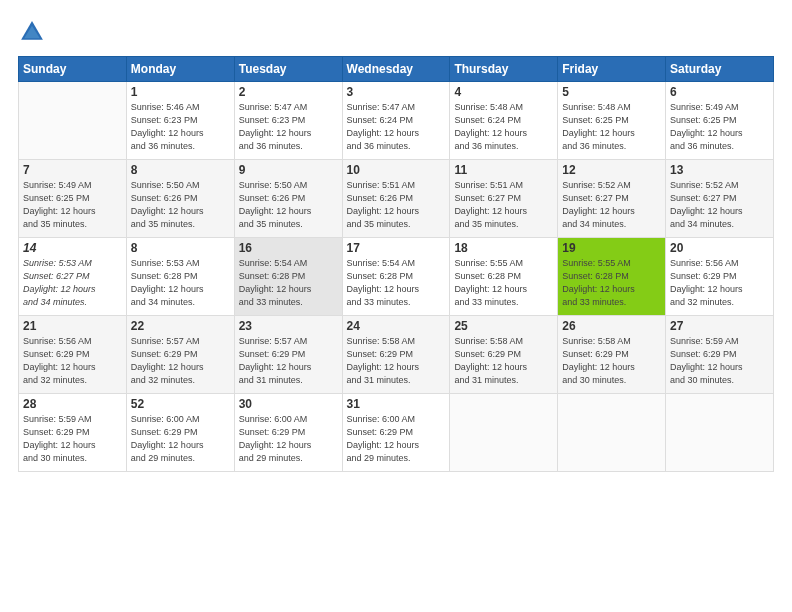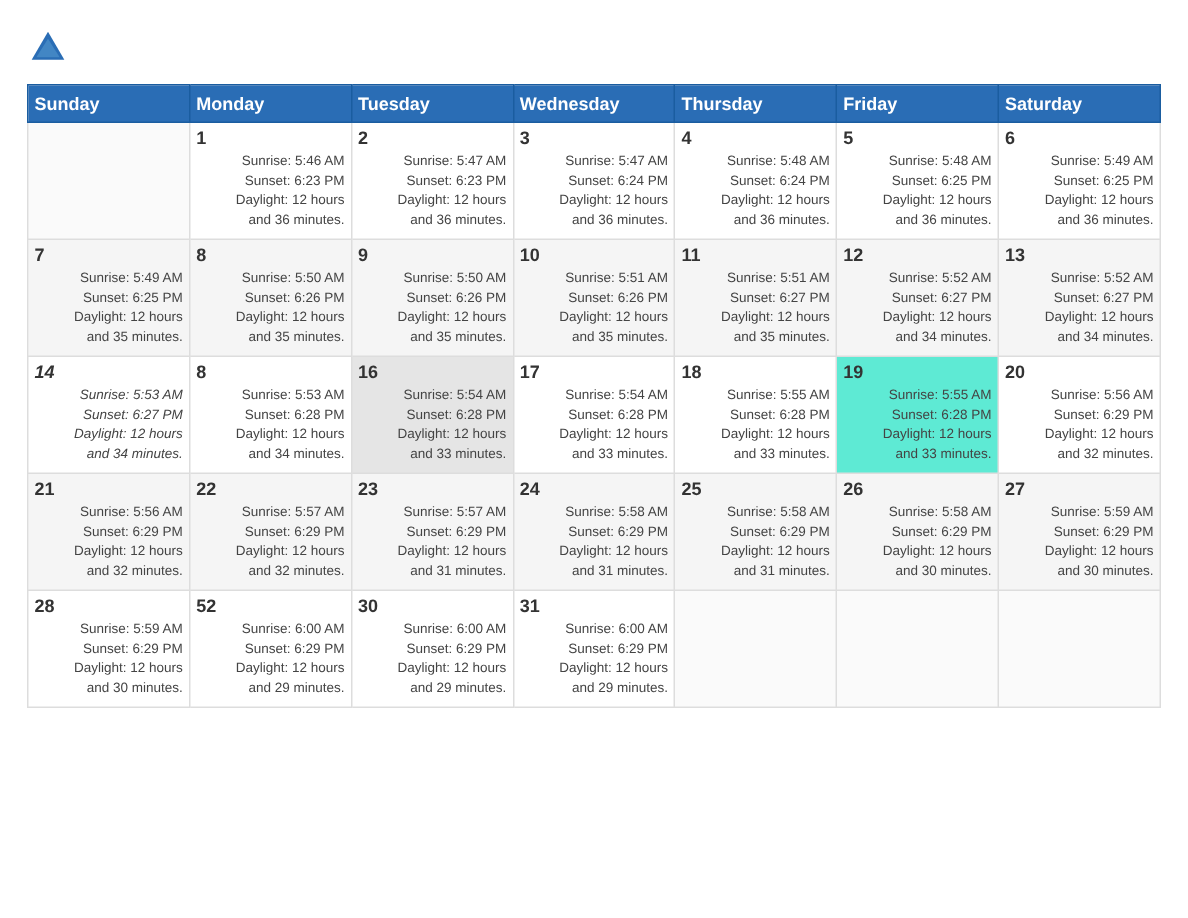--- a/index.html
+++ b/index.html
@@ -78,21 +78,20 @@
       font-size: 12px;
       font-weight: bold;
       color: #333;
       display: block;
       margin-bottom: 2px;
     }
     .day-info {
       font-size: 9px;
       color: #444;
       line-height: 1.45;
-      text-align: right;
     }
     .empty-cell {
       background: #fafafa;
     }
     tr:nth-child(odd) td {
       background: #fff;
     }
     tr:nth-child(even) td {
       background: #f5f5f5;
     }
@@ -205,21 +204,21 @@
             <div class="day-info">Sunrise: 5:54 AM<br>Sunset: 6:28 PM<br>Daylight: 12 hours<br>and 33 minutes.</div>
           </td>
           <td style="background: rgb(255, 255, 255);">
             <span class="day-num">17</span>
             <div class="day-info">Sunrise: 5:54 AM<br>Sunset: 6:28 PM<br>Daylight: 12 hours<br>and 33 minutes.</div>
           </td>
           <td style="background: rgb(255, 255, 255);">
             <span class="day-num">18</span>
             <div class="day-info">Sunrise: 5:55 AM<br>Sunset: 6:28 PM<br>Daylight: 12 hours<br>and 33 minutes.</div>
           </td>
-          <td style="background: #5eead4;">
+          <td style="background: #84cc16;">
             <span class="day-num">19</span>
             <div class="day-info">Sunrise: 5:55 AM<br>Sunset: 6:28 PM<br>Daylight: 12 hours<br>and 33 minutes.</div>
           </td>
           <td style="background: rgb(255, 255, 255);">
             <span class="day-num">20</span>
             <div class="day-info">Sunrise: 5:56 AM<br>Sunset: 6:29 PM<br>Daylight: 12 hours<br>and 32 minutes.</div>
           </td>
         </tr>
         <tr>
           <td style="background: rgb(245, 245, 245);">

